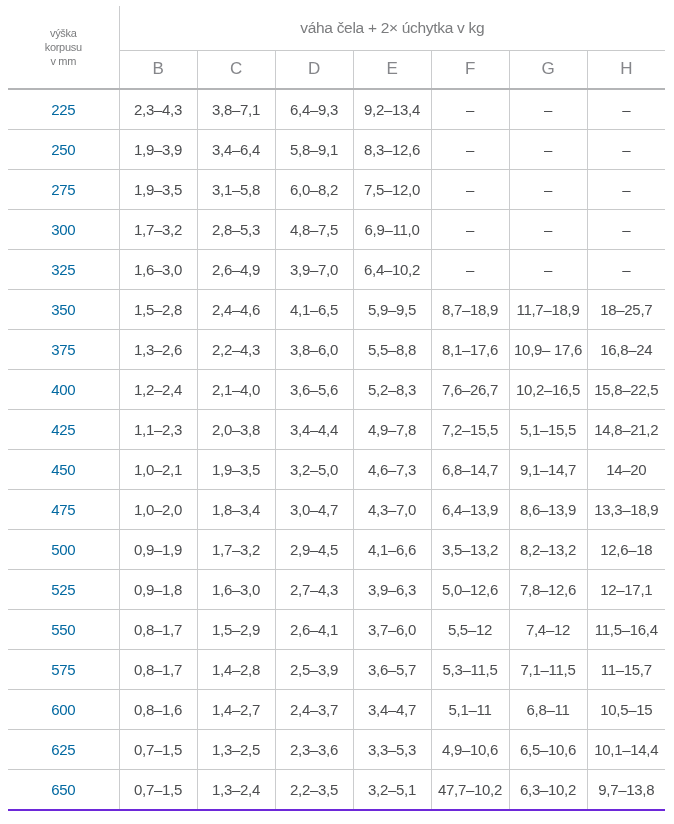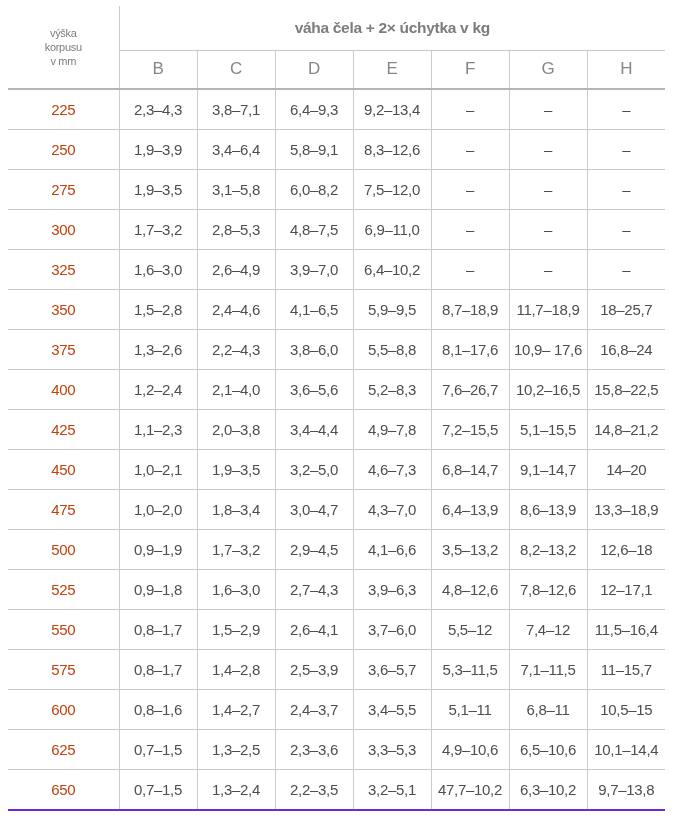--- a/index.html
+++ b/index.html
@@ -43,41 +43,40 @@
     white-space: pre-line;
     border-right: 1px solid #cbccce;
     border-bottom: 2px solid #b4b5b7;
   }
   
   th.group {
     height: 43px;
     color: #7b7c7e;
     font-size: 15.5px;
     border-bottom: 1px solid #c9cacb;
-    font-weight: bold;
   }
   
   th.col-letter {
     height: 37px;
     color: #85868a;
     font-size: 17px;
     border-bottom: 2px solid #b4b5b7;
   }
   th.col-letter + th.col-letter { border-left: 1px solid #cbccce; }
 
   
   tbody td {
     height: 39px;
     font-size: 15px;
     color: #4d4e50;
     border-bottom: 1px solid #c9cacb;
     white-space: nowrap;
     overflow: hidden;
   }
-  tbody td.height-cell { color: #c2410c; }
+  tbody td.height-cell { color: #0369a1; }
   tbody td + td { border-left: 1px solid #cbccce; }
   tbody tr:last-child td { border-bottom: 2px solid #6d28d9; }
 </style>
 </head>
 <body>
 
 <div class="page">
   <table class="weight-table">
     <colgroup>
       <col class="c-first">
@@ -226,21 +225,21 @@
           <td class="value-cell">3,5–13,2</td>
           <td class="value-cell">8,2–13,2</td>
           <td class="value-cell">12,6–18</td>
         </tr>
         <tr>
           <td class="height-cell">525</td>
           <td class="value-cell">0,9–1,8</td>
           <td class="value-cell">1,6–3,0</td>
           <td class="value-cell">2,7–4,3</td>
           <td class="value-cell">3,9–6,3</td>
-          <td class="value-cell">4,8–12,6</td>
+          <td class="value-cell">5,0–12,6</td>
           <td class="value-cell">7,8–12,6</td>
           <td class="value-cell">12–17,1</td>
         </tr>
         <tr>
           <td class="height-cell">550</td>
           <td class="value-cell">0,8–1,7</td>
           <td class="value-cell">1,5–2,9</td>
           <td class="value-cell">2,6–4,1</td>
           <td class="value-cell">3,7–6,0</td>
           <td class="value-cell">5,5–12</td>
@@ -255,21 +254,21 @@
           <td class="value-cell">3,6–5,7</td>
           <td class="value-cell">5,3–11,5</td>
           <td class="value-cell">7,1–11,5</td>
           <td class="value-cell">11–15,7</td>
         </tr>
         <tr>
           <td class="height-cell">600</td>
           <td class="value-cell">0,8–1,6</td>
           <td class="value-cell">1,4–2,7</td>
           <td class="value-cell">2,4–3,7</td>
-          <td class="value-cell">3,4–5,5</td>
+          <td class="value-cell">3,4–4,7</td>
           <td class="value-cell">5,1–11</td>
           <td class="value-cell">6,8–11</td>
           <td class="value-cell">10,5–15</td>
         </tr>
         <tr>
           <td class="height-cell">625</td>
           <td class="value-cell">0,7–1,5</td>
           <td class="value-cell">1,3–2,5</td>
           <td class="value-cell">2,3–3,6</td>
           <td class="value-cell">3,3–5,3</td>

